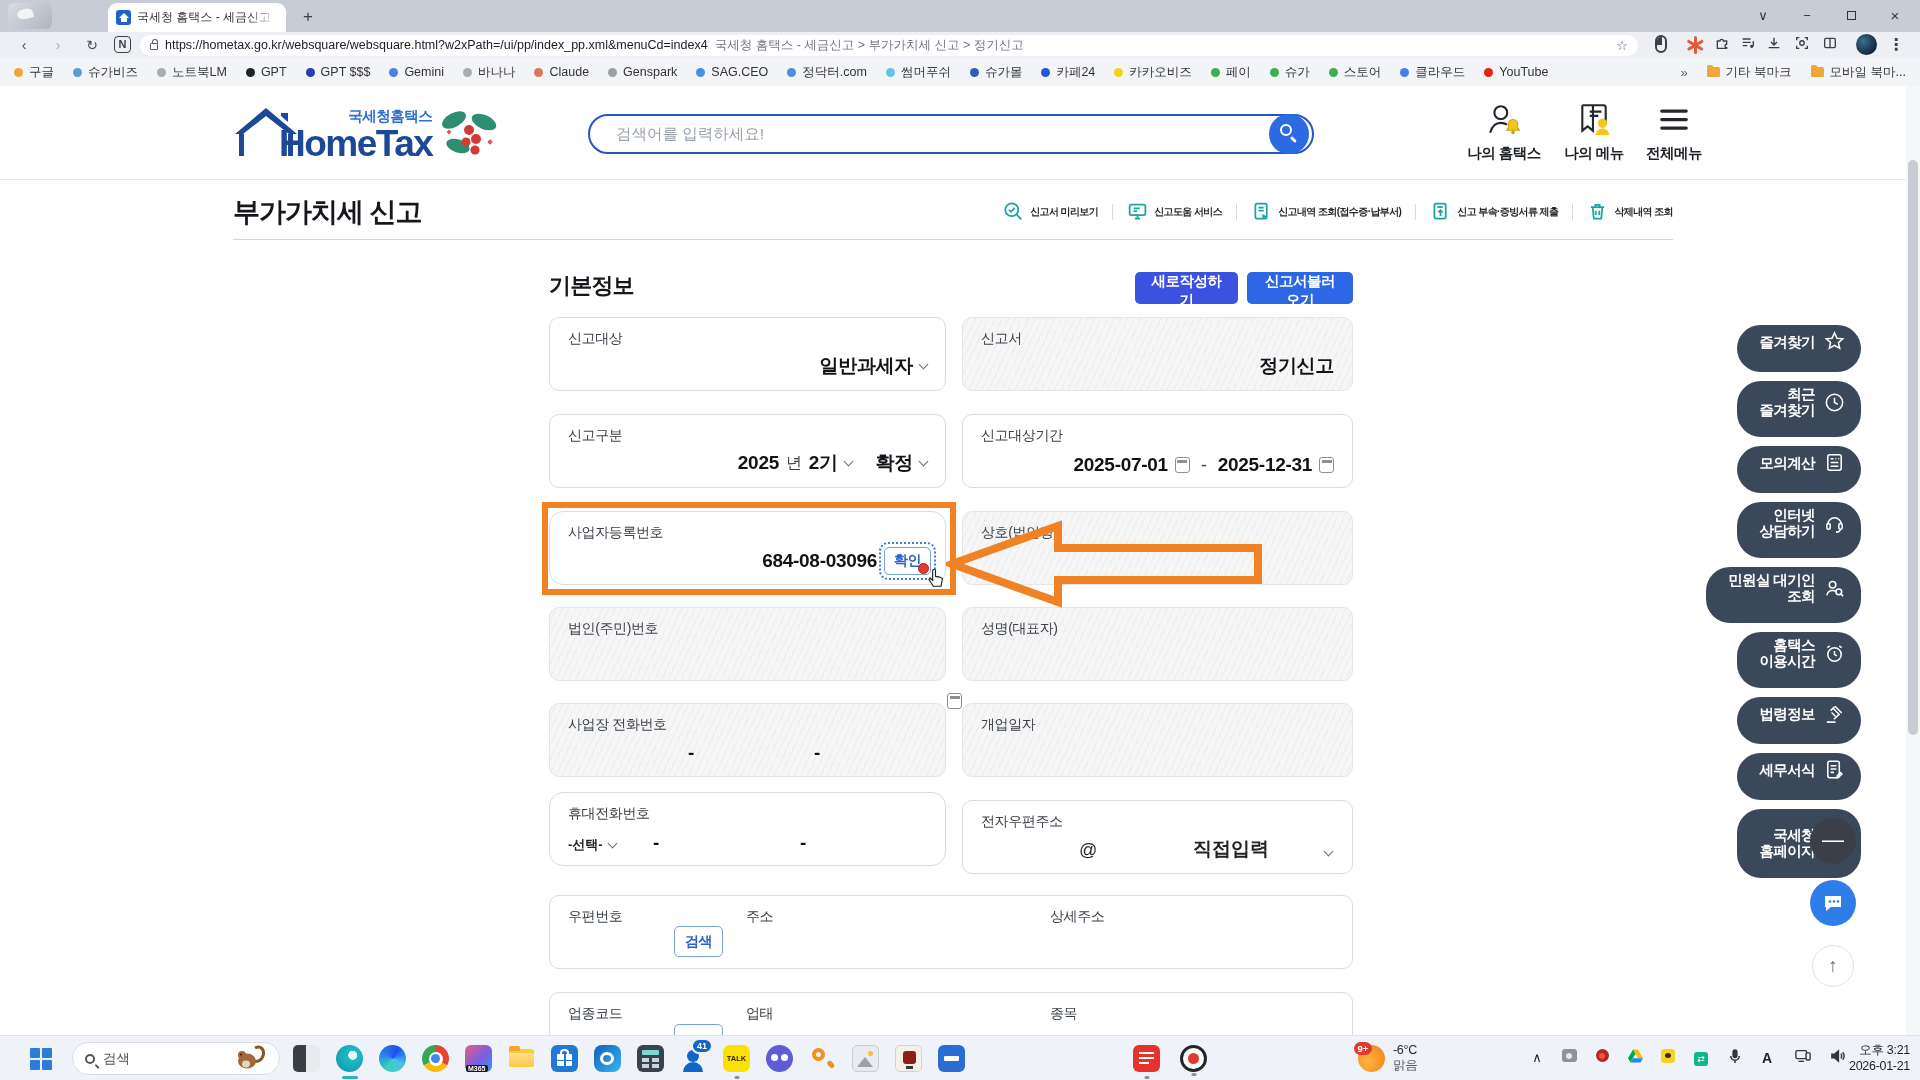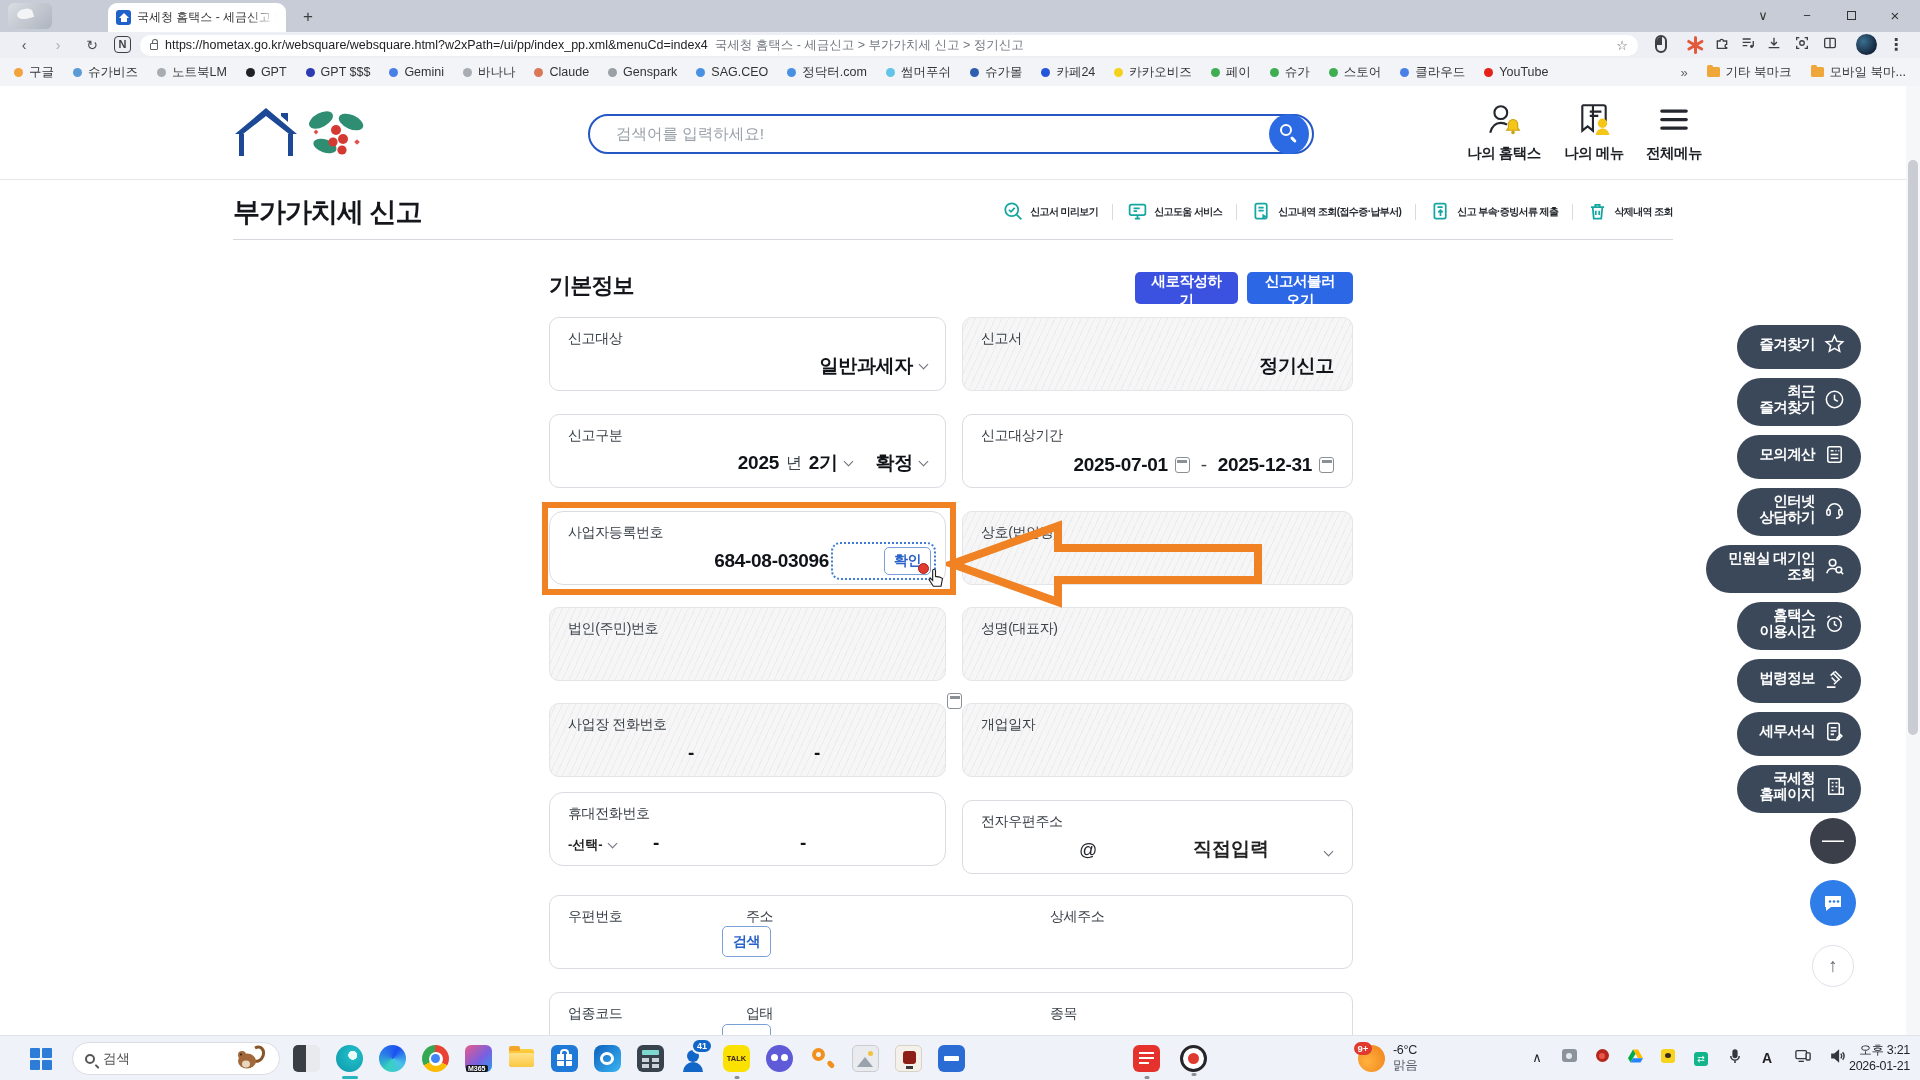--- a/index.html
+++ b/index.html
@@ -82,34 +82,34 @@
   .card{position:absolute;width:397px;height:74px;background:#fff;border:1px solid #d9dce1;border-radius:10px;}
   .card.r{width:391px;}
   .card.wide{width:804px;}
   .card.dis{background:repeating-linear-gradient(115deg,#f6f6f7 0 5px,#ececee 5px 6px);border-color:#e4e5e9;}
   .card .lbl{position:absolute;left:18px;top:12px;font-size:14px;color:#3b4148;letter-spacing:-0.4px;}
   .card .val{position:absolute;right:18px;bottom:11px;font-size:19px;font-weight:bold;color:#101318;display:flex;align-items:center;gap:7px;letter-spacing:-0.3px;}
   .chev{width:7px;height:7px;border-right:1.8px solid #6a6f78;border-bottom:1.8px solid #6a6f78;transform:rotate(45deg);display:inline-block;margin-top:-4px;}
   .cal{width:15px;height:16px;border:1.6px solid #8b9097;border-radius:3px;position:relative;display:inline-block;}
   .cal:before{content:"";position:absolute;left:1.5px;top:2px;right:1.5px;height:3.4px;background:#8b9097;}
   .minibtn{border:1.5px solid #7aa0d8;background:#fff;color:#2b62c9;border-radius:5px;font-size:14px;font-weight:bold;
-           font-family:inherit;padding:4px 9px;letter-spacing:-0.5px;margin-left:48px;}
+           font-family:inherit;padding:4px 9px;letter-spacing:-0.5px;}
   .dash{font-size:19px;font-weight:bold;color:#101318;}
 
   .hl-box{position:absolute;left:542px;top:502px;width:414px;height:93px;border:6px solid #f08223;z-index:6;}
   .hl-arrow{position:absolute;left:946px;top:519px;z-index:6;}
 
   .confirmwrap{position:relative;display:inline-block;outline:2px dotted #3f7bd8;outline-offset:3px;border-radius:4px;}
   .redbadge{position:absolute;right:2px;bottom:1px;width:11px;height:11px;border-radius:50%;background:#e23b30;border:1px solid #a8231a;}
   .handcur{position:absolute;right:-13px;bottom:-17px;}
 
   
   .quick{position:absolute;right:59px;top:325px;display:flex;flex-direction:column;align-items:flex-end;gap:9px;z-index:20;}
   .pill{background:#3b4859;color:#fff;border-radius:24px;min-height:44px;display:flex;align-items:center;justify-content:flex-end;
-        gap:8px;padding:5px 15px 11px 22px;font-size:14.5px;font-weight:bold;letter-spacing:-0.6px;line-height:16px;text-align:right;}
+        gap:8px;padding:5px 15px 19px 22px;font-size:14.5px;font-weight:bold;letter-spacing:-0.6px;line-height:16px;text-align:right;}
   .pill svg{flex:none;}
   .fcirc{position:absolute;width:46px;height:46px;border-radius:50%;z-index:20;text-align:center;}
   .scrolltrack{position:absolute;right:0;top:86px;width:14px;height:949px;background:#f6f7f9;z-index:15;}
   .scrollthumb{position:absolute;right:2px;top:74px;width:10px;height:575px;background:#c9ccd2;border-radius:6px;}
 
   
   .taskbar{position:absolute;left:0;bottom:0;width:1920px;height:45px;background:#eff3f9;border-top:1px solid #dfe3e9;z-index:60;}
   .startbtn{position:absolute;left:30px;top:12px;width:21px;height:21px;display:grid;grid-template-columns:10px 10px;grid-gap:1.5px;}
   .startbtn i{width:10px;height:10px;background:#2c7cd8;border-radius:1px;}
   .tsearch{position:absolute;left:72px;top:6px;width:208px;height:33px;background:#fff;border:1px solid #d9dde3;border-radius:17px;
@@ -288,20 +288,24 @@
   </div>
 
   <div class="siteheader">
     <div class="logo">
       <svg width="66" height="62" viewBox="0 0 66 62">
         <path d="M2 34 L33 8 L64 34 L56 34 L33 16 L10 34 Z" fill="#1d4896"></path>
         <path d="M48 13 l7 0 0 9 -7 -6z" fill="#1d4896"></path>
         <rect x="6" y="34" width="5" height="22" fill="#1d4896"></rect>
         <rect x="55" y="34" width="5" height="22" fill="#1d4896"></rect>
       </svg>
+      <div style="margin-left:-20px;">
+        <div class="logo-top" style="text-align:right;">국세청홈택스</div>
+        <div class="logo-main">HomeTax</div>
+      </div>
       <svg width="62" height="60" viewBox="0 0 62 60" style="margin-left:6px;">
         <ellipse cx="16" cy="18" rx="13" ry="7" fill="#2f8d72" transform="rotate(-28 16 18)"></ellipse>
         <ellipse cx="46" cy="20" rx="13" ry="7" fill="#2f8d72" transform="rotate(24 46 20)"></ellipse>
         <ellipse cx="20" cy="44" rx="12" ry="6.5" fill="#2f8d72" transform="rotate(18 20 44)"></ellipse>
         <circle cx="31" cy="28" r="5" fill="#d43a31"></circle>
           <circle cx="38" cy="37" r="5" fill="#d43a31"></circle>
         <circle cx="28" cy="40" r="4.6" fill="#d43a31"></circle>
           <circle cx="37" cy="48" r="4.6" fill="#d43a31"></circle>
         <rect x="50" y="38" width="4" height="4" fill="#e2524d" transform="rotate(45 52 40)"></rect>
         <rect x="10" y="28" width="3.4" height="3.4" fill="#e2524d" transform="rotate(45 11 29)"></rect>
@@ -566,21 +570,21 @@
     </div>
     <div class="pill">
       <span><span>세무서식</span></span>
       <svg width="23" height="23" viewBox="0 0 24 24" fill="none" stroke="#fff" stroke-width="1.6">
           <rect x="5" y="3.5" width="12" height="17" rx="2"></rect>
           <path d="M8 8h6M8 11.5h6M8 15h3.5M14.5 20.5l2-.5 3.2-3.2-1.5-1.5-3.2 3.2z"></path>
         </svg>
     </div>
     <div class="pill">
       <span>
-          <span style="display:block;">국세청</span>
+          <span style="display:block;margin-top:13px;">국세청</span>
           <span style="display:block;">홈페이지</span>
         </span>
       <svg width="23" height="23" viewBox="0 0 24 24" fill="none" stroke="#fff" stroke-width="1.6">
           <rect x="6" y="4" width="11" height="16"></rect>
           <path d="M9 8h2M13 8h2M9 12h2M13 12h2M9 16h2M17 20h4v-7h-4"></path>
         </svg>
     </div>
   </div>
 
   <div class="fcirc" style="right:64px;top:818px;background:#3b3f4a;color:#fff;font-size:22px;line-height:44px;">—</div>

